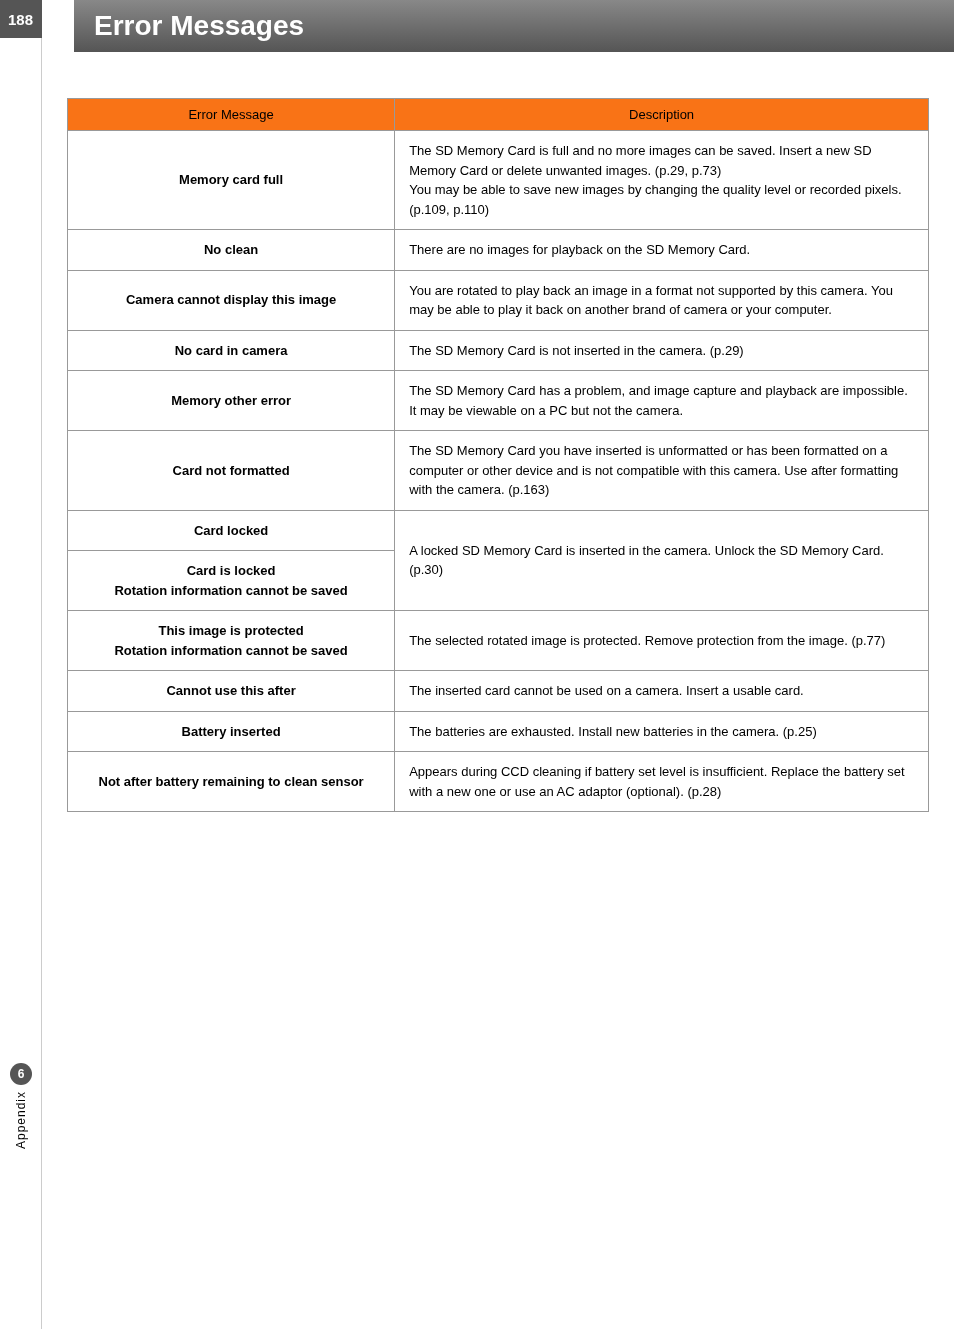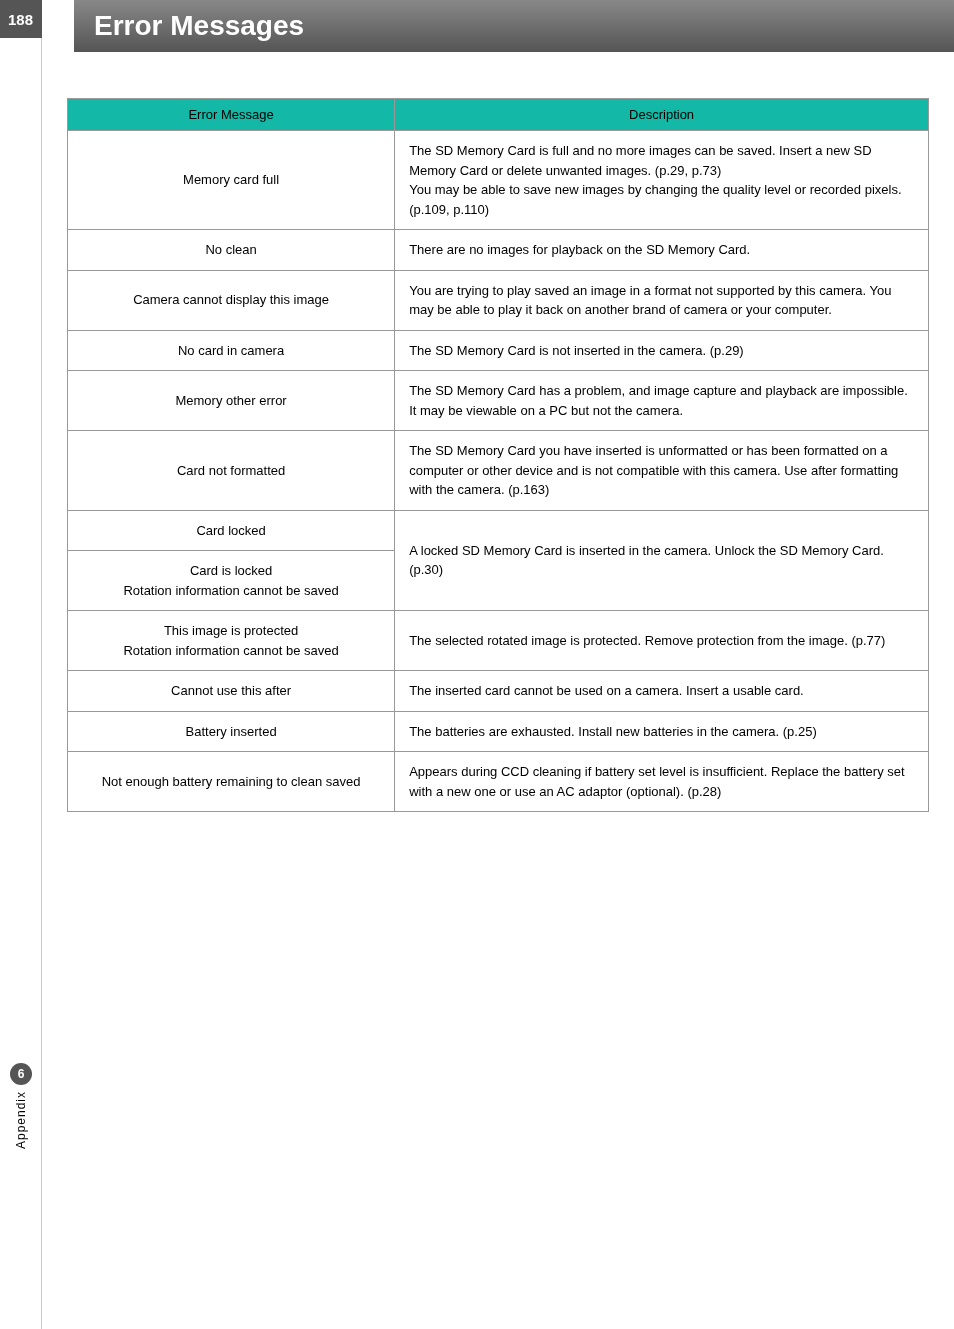--- a/index.html
+++ b/index.html
@@ -102,39 +102,40 @@
 
     
     .error-table {
       width: 100%;
       border-collapse: collapse;
       border: 1px solid #999;
       margin-top: 10px;
     }
 
     .error-table th {
-      background: #14b8a6;
+      background: #f97316;
       border: 1px solid #999;
       padding: 8px 24px;
       text-align: center;
       font-size: 13px;
       font-weight: normal;
     }
 
     .error-table td {
       border: 1px solid #999;
       padding: 10px 14px;
       vertical-align: middle;
       font-size: 13px;
       line-height: 1.5;
     }
 
     .error-table td.error-msg {
       text-align: center;
       width: 38%;
+      font-weight: bold;
     }
 
     .error-table td.description {
       width: 62%;
     }
   </style>
 </head>
 <body>
 
 <div class="left-sidebar">
@@ -167,21 +168,21 @@
     <tr>
           <td class="error-msg">Memory card full</td>
           <td class="description">The SD Memory Card is full and no more images can be saved. Insert a new SD Memory Card or delete unwanted images. (p.29, p.73)<br>You may be able to save new images by changing the quality level or recorded pixels. (p.109, p.110)</td>
         </tr>
         <tr>
           <td class="error-msg">No clean</td>
           <td class="description">There are no images for playback on the SD Memory Card.</td>
         </tr>
         <tr>
           <td class="error-msg">Camera cannot display this image</td>
-          <td class="description">You are trying to play saved an image in a format not supported by this camera. You may be able to play it back on another brand of camera or your computer.</td>
+          <td class="description">You are rotated to play back an image in a format not supported by this camera. You may be able to play it back on another brand of camera or your computer.</td>
         </tr>
         <tr>
           <td class="error-msg">No card in camera</td>
           <td class="description">The SD Memory Card is not inserted in the camera. (p.29)</td>
         </tr>
         <tr>
           <td class="error-msg">Memory other error</td>
           <td class="description">The SD Memory Card has a problem, and image capture and playback are impossible. It may be viewable on a PC but not the camera.</td>
         </tr>
         <tr>
@@ -201,18 +202,18 @@
         </tr>
         <tr>
           <td class="error-msg">Cannot use this after</td>
           <td class="description">The inserted card cannot be used on a camera. Insert a usable card.</td>
         </tr>
         <tr>
           <td class="error-msg">Battery inserted</td>
           <td class="description">The batteries are exhausted. Install new batteries in the camera. (p.25)</td>
         </tr>
         <tr>
-          <td class="error-msg">Not enough battery remaining to clean saved</td>
+          <td class="error-msg">Not after battery remaining to clean sensor</td>
           <td class="description">Appears during CCD cleaning if battery set level is insufficient. Replace the battery set with a new one or use an AC adaptor (optional). (p.28)</td>
         </tr>
       </tbody>
   </table>
 </div>
 
 </body></html>

